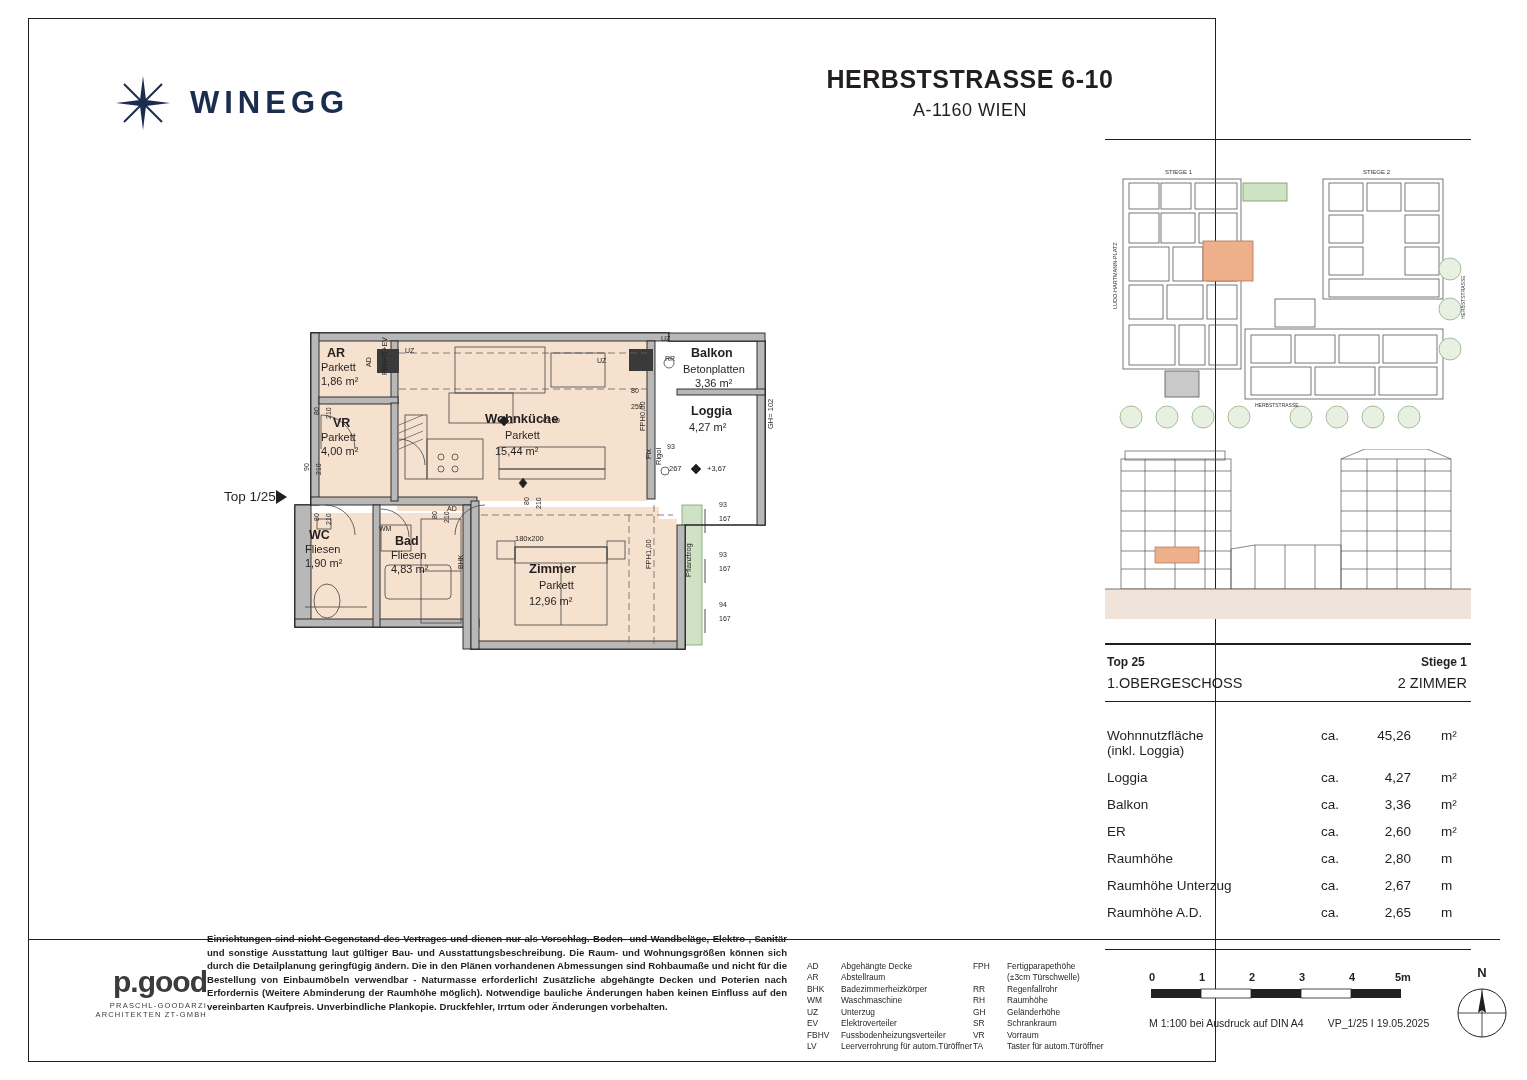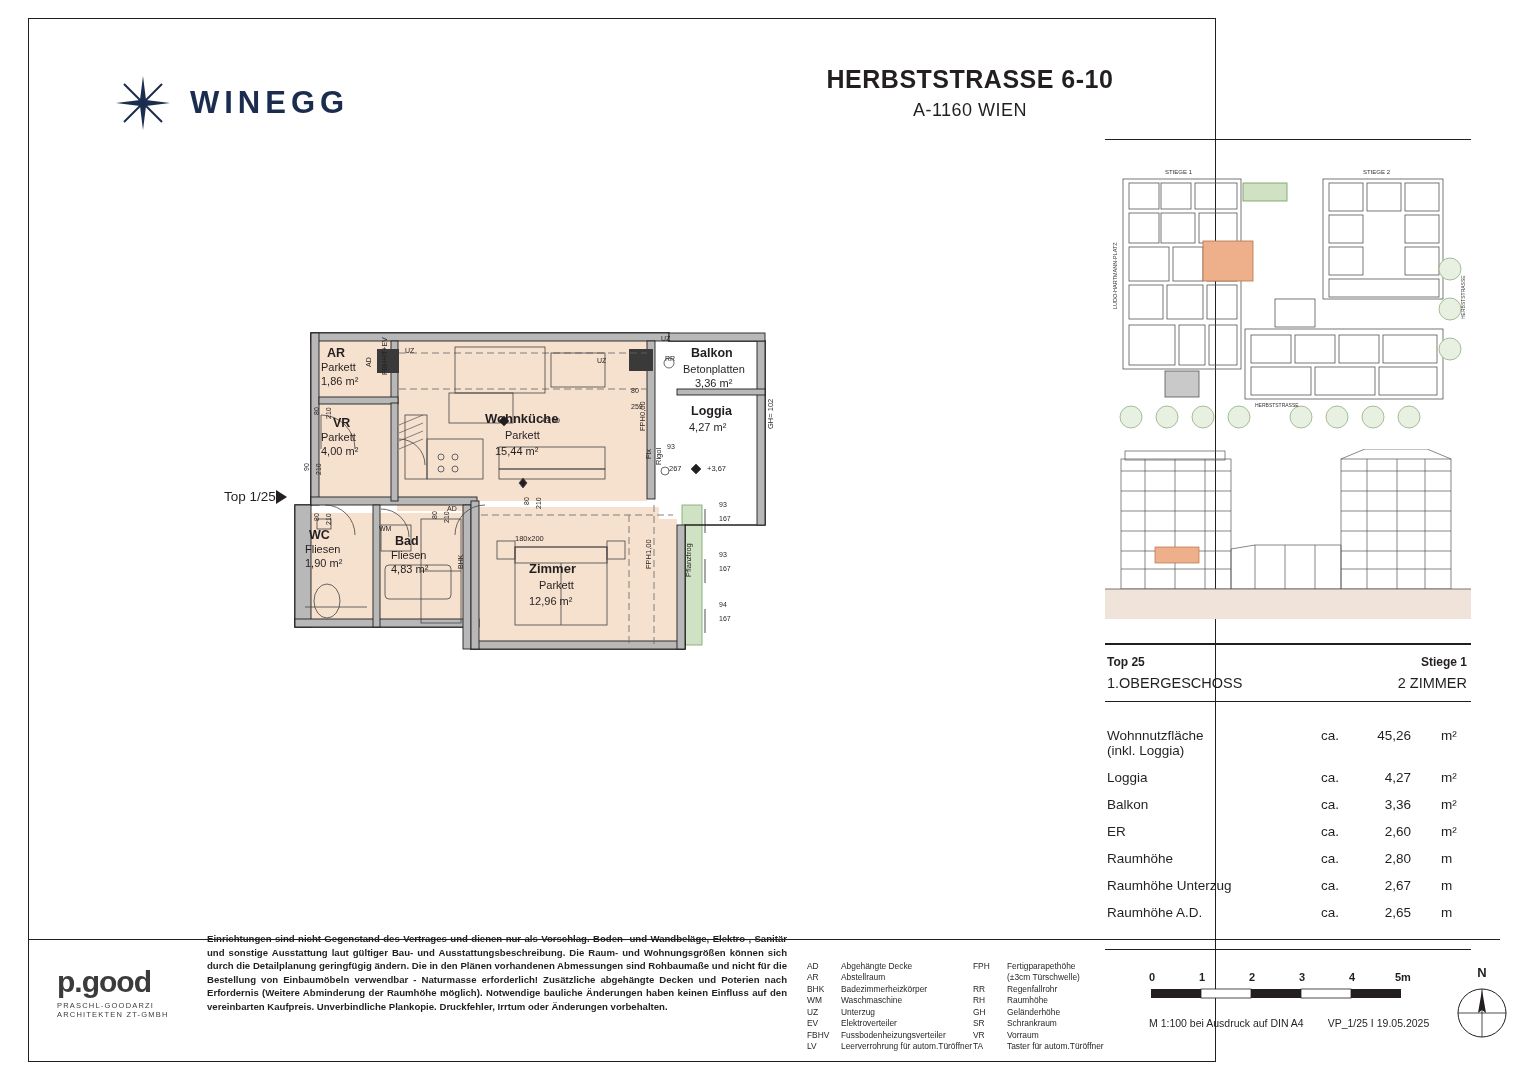--- a/index.html
+++ b/index.html
@@ -70,21 +70,21 @@
 
   .bottom-rule {
     position:absolute; left:1076px; top:930px; width:366px; height:1px; background:#231f20;
   }
 
   
   .footer-rule {
     position:absolute; left:0; top:920px; width:1471px; height:1px; background:#231f20;
   }
   .pgood {
-    position:absolute; left:28px; top:946px; width:150px;
+    position:absolute; left:28px; top:946px; width:150px;text-align:right;
   }
   .pgood .mark { font-size:30px; font-weight:bold; color:#3b3b3b; letter-spacing:-1px;}
   .pgood .sub1 { font-size:7.5px; letter-spacing:1.2px; color:#3b3b3b; margin-top:2px;}
   .pgood .sub2 { font-size:7.5px; letter-spacing:1.2px; color:#3b3b3b;}
 
   .disclaimer {
     position:absolute; left:178px; top:913px; width:580px;
     font-size:9.6px; line-height:1.42; text-align:justify;font-weight:bold;
   }
 

